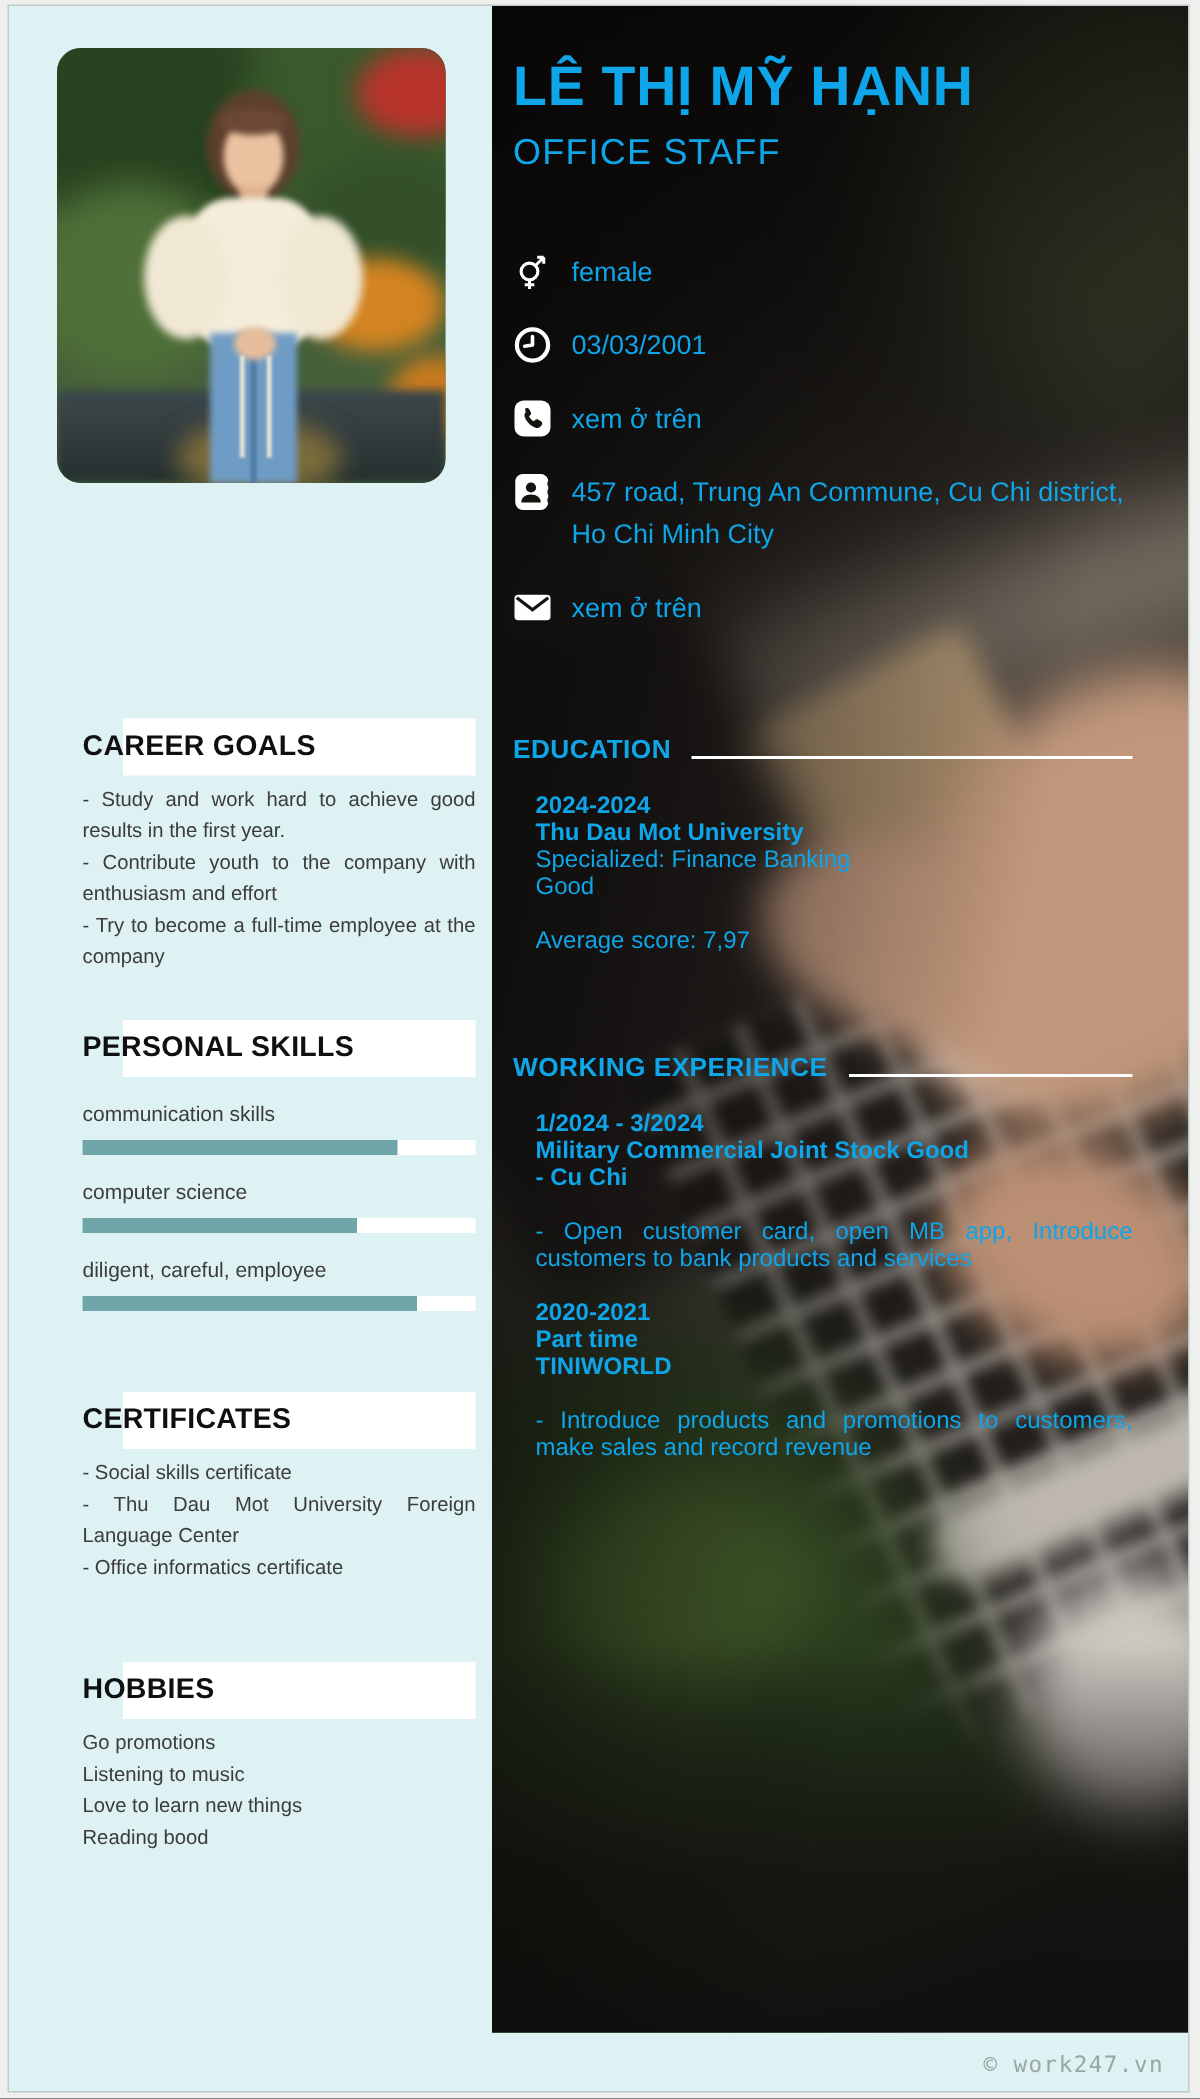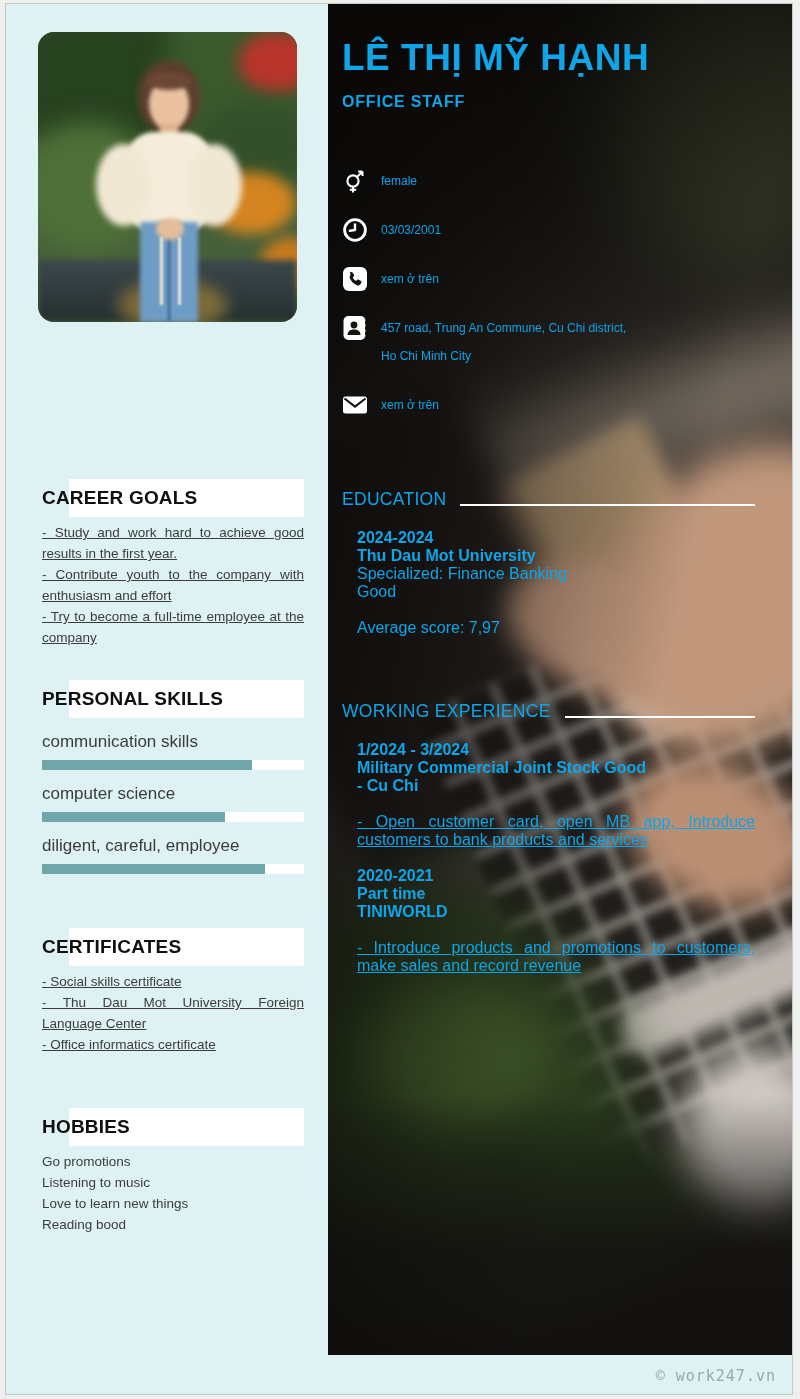--- a/index.html
+++ b/index.html
@@ -12,31 +12,31 @@
     position:absolute;left:5px;top:3px;width:786px;height:1390px;
     background:#def2f3;border:1px solid #c2c9c9;overflow:hidden;
   }
 
   
   .portrait{
     position:absolute;left:32px;top:28px;width:259px;height:290px;
     border-radius:16px;overflow:hidden;background:#46603a;
   }
   .portrait .blob{position:absolute;border-radius:50%;}
-  .sec{position:absolute;left:36px;width:262px;}
+  .sec{position:absolute;left:49px;width:262px;}
   .sec-title{position:relative;height:38px;margin-bottom:5px;}
   .sec-title .band{position:absolute;left:27px;right:0;top:0;bottom:0;background:#ffffff;}
   .sec-title h2{
     position:absolute;left:0;top:0;margin:0;line-height:38px;
     font-size:19px;font-weight:bold;color:#101010;letter-spacing:.2px;white-space:nowrap;
   }
   .side-text{font-size:13.5px;line-height:21px;color:#3c3c3c;}
-  .just{text-align:justify;text-decoration:underline;}
+  .just{text-align:justify;}
   .skill-row{margin-top:14px;}
-  .skill-label{font-size:17px;line-height:20px;color:#3c3c3c;margin-bottom:8px;}
+  .skill-label{font-size:14px;line-height:20px;color:#3c3c3c;margin-bottom:8px;}
   .bar{height:10px;background:#ffffff;position:relative;}
   .fill{position:absolute;left:0;top:0;bottom:0;background:#70a5a9;}
 
   
   .panel{
     position:absolute;left:322px;top:0;width:464px;height:1351px;
     background:#2b2724;overflow:hidden;
   }
   .ph{position:absolute;pointer-events:none;}
   .ph-base{inset:0;background:
@@ -76,33 +76,33 @@
     background:#cfc9c3;filter:blur(20px);}
   .ph-bottom{left:0;right:0;bottom:0;height:260px;
     background:linear-gradient(to top,#131110 0%,rgba(19,17,16,.85) 40%,rgba(19,17,16,0) 100%);}
   .ph-shade{inset:0;background:
     linear-gradient(102deg,rgba(8,7,6,.92) 0%,rgba(8,7,6,.62) 26%,rgba(8,7,6,.28) 46%,rgba(8,7,6,0) 64%),
     linear-gradient(180deg,rgba(8,7,6,.6) 0,rgba(8,7,6,0) 330px);}
 
   .panel-content{position:absolute;inset:0;z-index:3;color:#0ea5e9;}
   .name{position:absolute;left:14px;top:32px;margin:0;font-size:37px;line-height:44px;
     font-weight:bold;letter-spacing:.5px;}
-  .role{position:absolute;left:14px;top:84px;margin:0;font-size:16px;line-height:28px;
-    font-weight:bold;letter-spacing:.8px;}
+  .role{position:absolute;left:14px;top:84px;margin:0;font-size:24px;line-height:28px;
+    font-weight:normal;letter-spacing:.8px;}
 
   .contact{position:absolute;left:14px;top:163px;width:414px;display:flex;
     flex-direction:column;gap:21px;}
   .c-row{display:flex;align-items:flex-start;}
   .c-ico{width:26px;height:26px;flex:0 0 26px;margin-right:13px;margin-top:1px;}
   .c-ico svg{display:block;width:26px;height:26px;}
-  .c-txt{font-size:12px;line-height:28px;}
+  .c-txt{font-size:18px;line-height:28px;}
 
   .m-sec{position:absolute;left:14px;width:413px;}
   .m-title{display:flex;align-items:flex-end;}
-  .m-title h2{margin:0;font-size:17.5px;line-height:22px;font-weight:normal;
+  .m-title h2{margin:0;font-size:17.5px;line-height:22px;font-weight:bold;
     letter-spacing:.3px;white-space:nowrap;}
   .rule{flex:1;height:2px;background:#ffffff;margin:0 0 4px 14px;}
   .m-body{margin:19px 0 0 15px;width:398px;font-size:16px;line-height:18px;}
   .b{font-weight:bold;}
   .gap18{height:18px;}
 
   
   .footer{position:absolute;left:0;right:0;bottom:0;height:37px;}
   .wm{position:absolute;right:16px;bottom:9px;font-family:"DejaVu Sans Mono",monospace;
     font-size:15px;color:#9aa6a6;letter-spacing:1px;}

